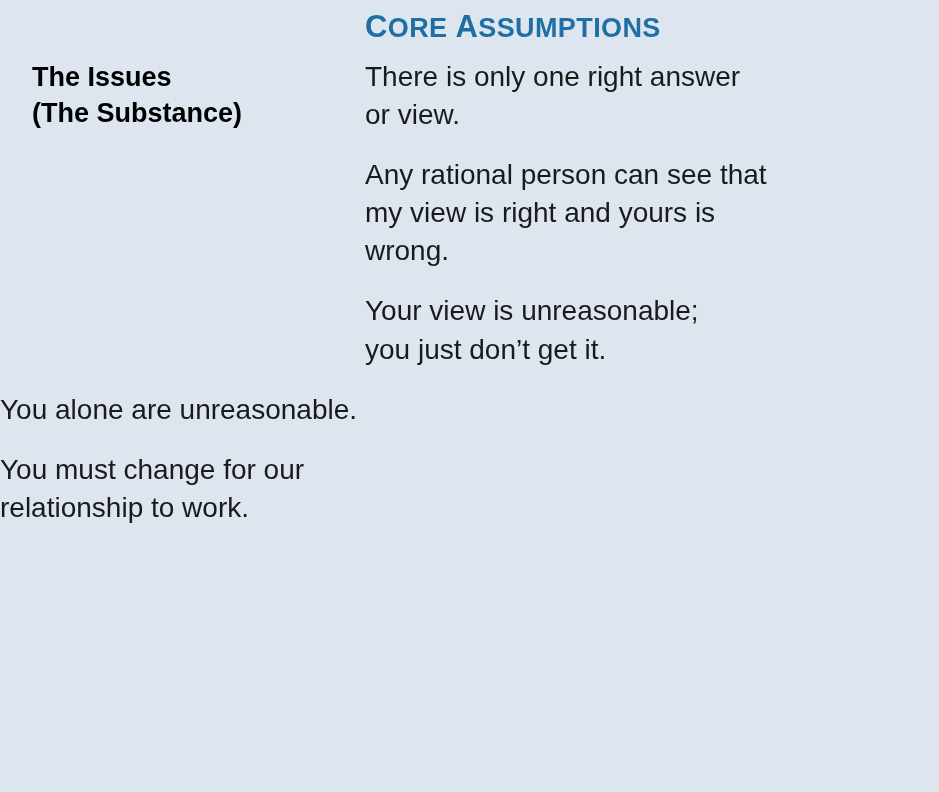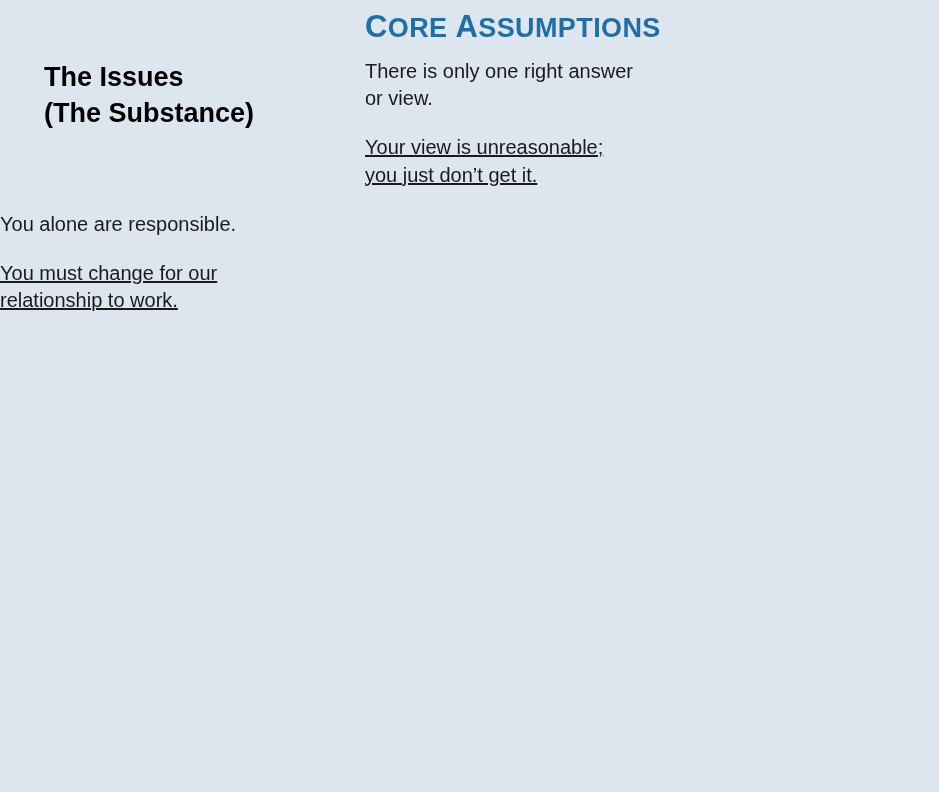--- a/index.html
+++ b/index.html
@@ -22,21 +22,21 @@
     padding: 10px 0 0 0;
   }
   .header-row {
     display: flex;
     align-items: flex-start;
   }
   .col-label {
     width: 365px;
     flex: 0 0 365px;
     box-sizing: border-box;
-    padding-left: 44px;
+    padding-left: 32px;
     padding-right: 10px;
   }
   .col-content {
     flex: 1 1 auto;
     box-sizing: border-box;
     padding-right: 16px;
   }
   .col-header {
     color: #1f6fa5;
     font-weight: bold;
@@ -57,29 +57,28 @@
     font-size: 27px;
     line-height: 1.32;
     color: #000;
     white-space: pre-line;
     padding-top: 2px;
   }
   .entries {
     display: block;
   }
   .entry {
-    font-size: 20px;
+    font-size: 28px;
     line-height: 1.36;
     color: #1a1a1a;
     white-space: pre-line;
     margin-bottom: 22px;
   }
   .entry:last-child {
     margin-bottom: 0;
-    text-decoration: underline;
   }
   .row-gap {
     height: 22px;
   }
 </style>
 </head>
 <body>
 
 <div class="table">
 
@@ -92,31 +91,34 @@
 
   <div class="row">
     <div class="col-label">
       <div class="row-label">The Issues
 (The Substance)</div>
     </div>
     <div class="col-content">
       <div class="entries">
         <div class="entry">There is only one right answer
 or view.</div>
+        <div class="entry">Any rational person can see that
+my view is right and yours is
+wrong.</div>
         <div class="entry">Your view is unreasonable;
 you just don’t get it.</div>
       </div>
     </div>
   </div>
 
   <div class="row-gap"></div>
 
   <div class="row">
     <div class="col-content">
       <div class="entries">
-        <div class="entry">You alone are responsible.</div>
+        <div class="entry">You alone are unreasonable.</div>
         <div class="entry">You must change for our
 relationship to work.</div>
       </div>
     </div>
   </div>
 
 </div>
 
 </body></html>

